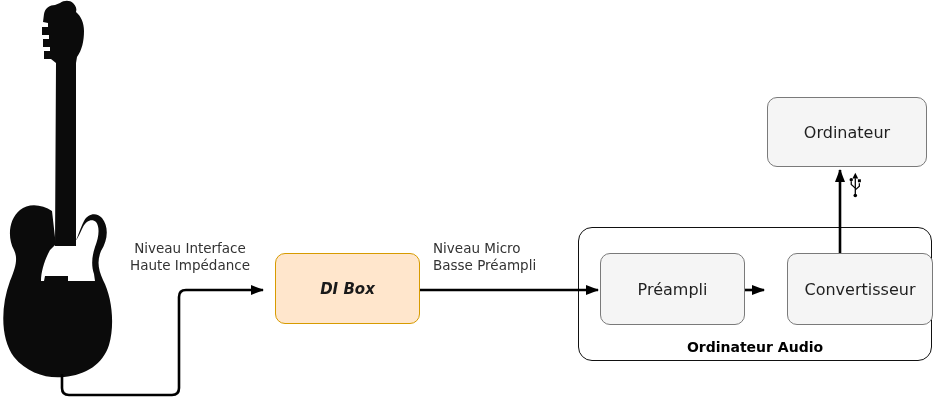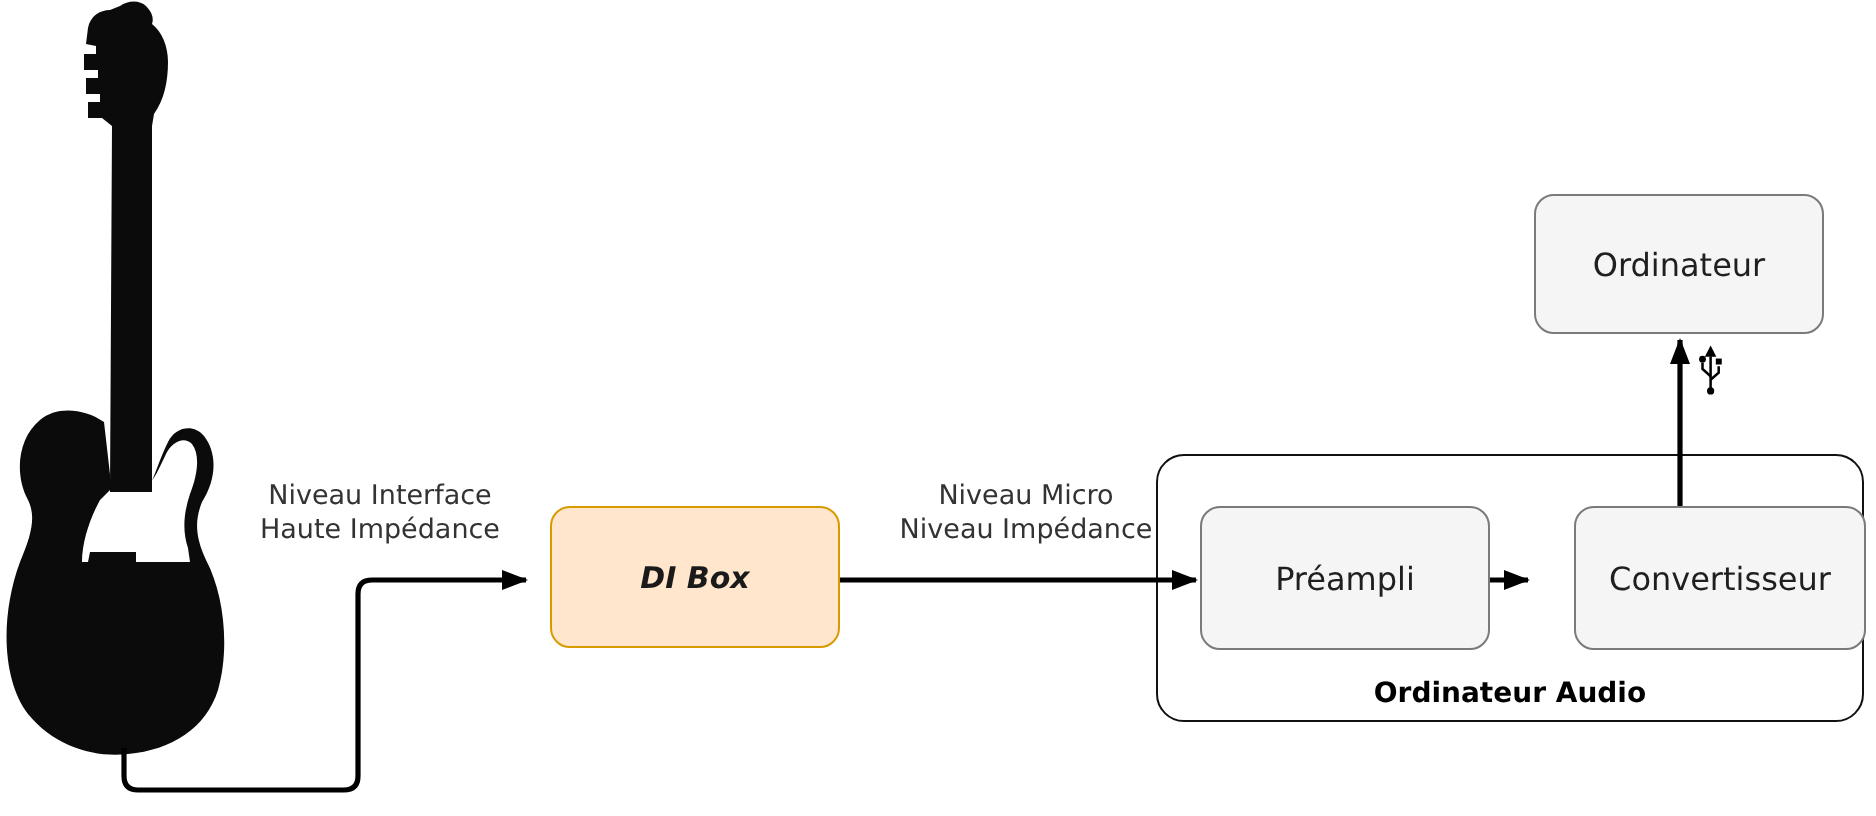--- a/index.html
+++ b/index.html
@@ -9,35 +9,35 @@
   }
   .node{
     position:absolute;box-sizing:border-box;
     display:flex;align-items:center;justify-content:center;
     border:1.5px solid #7a7a7a;border-radius:10px;
     font-size:16px;color:#1f1f1f;z-index:2;
   }
   #di-box{left:275px;top:253px;width:145px;height:71px;font-weight:bold;font-size:15px;color:#1a1a1a;font-style:italic;}
   #preampli{left:600px;top:253px;width:145px;height:72px;}
   #convertisseur{left:766px;top:253px;width:146px;height:72px;margin-left:21px;}
-  #ordinateur{left:767px;top:97px;width:145px;height:70px;}
+  #ordinateur{left:767px;top:97px;width:160px;height:70px;}
   #interface-audio{
     position:absolute;box-sizing:border-box;
     left:578px;top:227px;width:354px;height:134px;
     border:1.6px solid #111111;border-radius:14px;background:#ffffff;z-index:1;
   }
   #interface-audio-label{
     position:absolute;left:0;right:0;bottom:5px;text-align:center;
     font-size:14px;font-weight:bold;color:#000000;
   }
   .edge-label{
     position:absolute;z-index:2;font-size:13.5px;line-height:17px;color:#333333;
   }
   #label-guitar-dibox{left:110px;top:240px;width:160px;text-align:center;}
-  #label-dibox-interface{left:433px;top:240px;width:160px;text-align:center;}
+  #label-dibox-interface{left:433px;top:240px;width:160px;text-align:left;}
   #overlay{position:absolute;left:0;top:0;z-index:3;pointer-events:none;}
 </style>
 </head>
 <body>
 
 <div id="canvas">
 
   <div id="interface-audio" style="background-color: rgb(255, 255, 255); border-color: rgb(17, 17, 17);">
     <div id="interface-audio-label">Ordinateur Audio</div>
   </div>
@@ -57,21 +57,21 @@
   <div class="node" id="ordinateur" style="background-color: rgb(245, 245, 245); border-color: rgb(122, 122, 122);">
     <span>Ordinateur</span>
   </div>
 
   <div class="edge-label" id="label-guitar-dibox">
     <span>Niveau Interface</span><br>
     <span>Haute Impédance</span>
   </div>
   <div class="edge-label" id="label-dibox-interface">
     <span>Niveau Micro</span><br>
-    <span>Niveau Impédance</span>
+    <span>Basse Préampli</span>
   </div>
 
   <svg id="overlay" width="938" height="408" viewBox="0 0 938 408">
     <defs>
       <marker id="ah" viewBox="0 0 13 10" refX="12" refY="5" markerWidth="13" markerHeight="10" orient="auto" markerUnits="userSpaceOnUse">
         <path d="M0,0 L13,5 L0,10 Z" fill="#000000"></path>
       </marker>
     </defs>
 
     <g>

